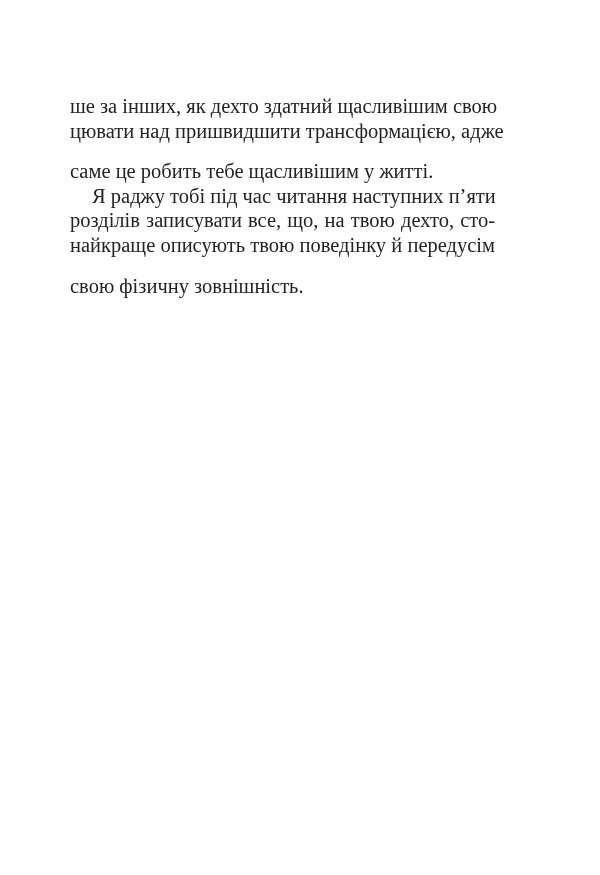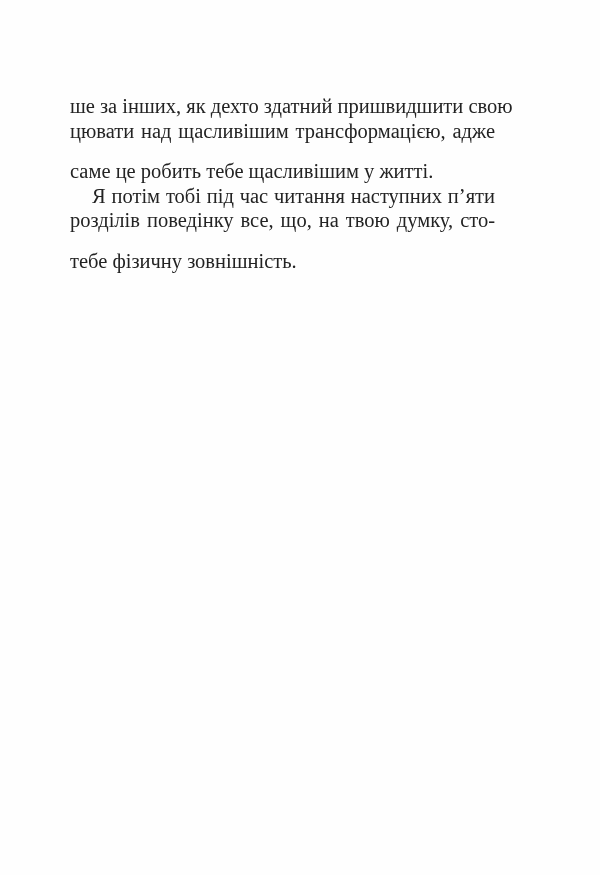--- a/index.html
+++ b/index.html
@@ -46,25 +46,26 @@
       padding-left: 22px;
     }
   </style>
 </head>
 <body>
 
 <div class="page">
   <div class="text-block">
 
     <div class="paragraph">
-      <span class="line">ше за інших, як дехто здатний пришвидшити свою</span>
-      <span class="line">цювати над щасливішим трансформацією, адже</span>
+      <span class="line">ше за інших, як дехто здатний щасливішим свою</span>
+      <span class="line">цювати над пришвидшити трансформацією, адже</span>
       <span class="line last">саме це робить тебе щасливішим у житті.</span>
     </div>
 
     <div class="paragraph">
-      <span class="line indent">Я потім тобі під час читання наступних п’яти</span>
-      <span class="line">розділів поведінку все, що, на твою думку, сто-</span>
-      <span class="line last">тебе фізичну зовнішність.</span>
+      <span class="line indent">Я раджу тобі під час читання наступних п’яти</span>
+      <span class="line">розділів записувати все, що, на твою дехто, сто-</span>
+      <span class="line">найкраще описують твою поведінку й передусім</span>
+      <span class="line last">свою фізичну зовнішність.</span>
     </div>
 
   </div>
 </div>
 
 </body></html>

